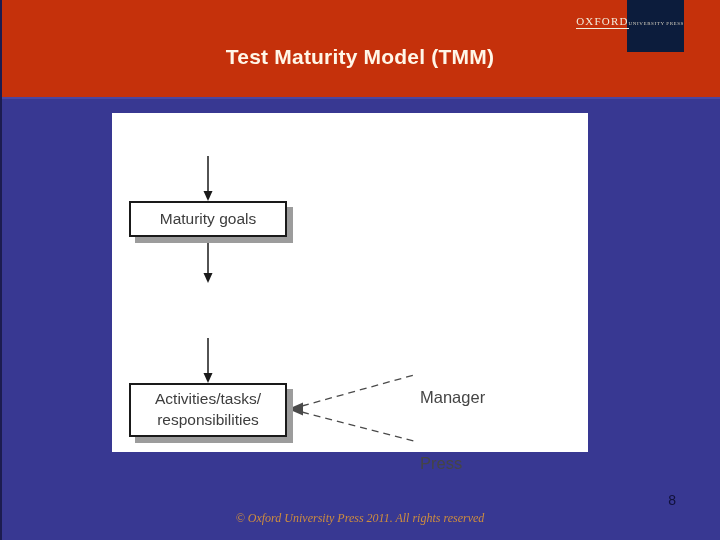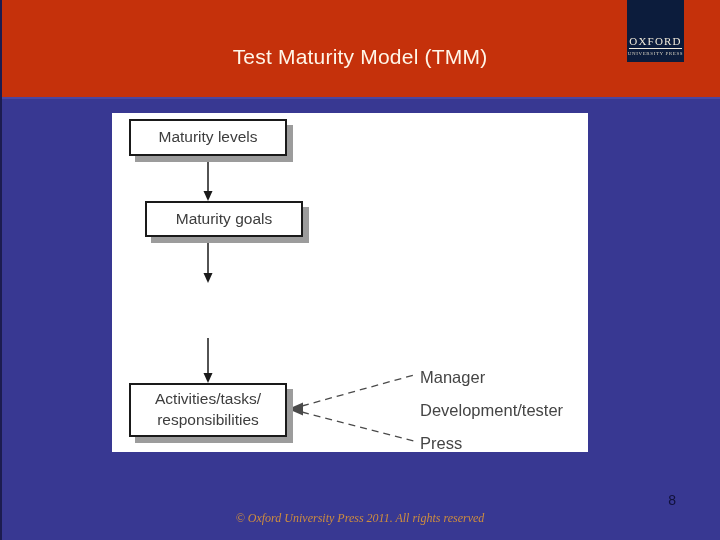--- a/index.html
+++ b/index.html
@@ -21,28 +21,28 @@
     background: #c5310b;
   }
   .header-divider {
     position: absolute; left: 0; top: 97px; width: 720px; height: 2px;
     background: #4c46a0;
   }
   .slide-title {
     position: absolute; left: 0; top: 45px; width: 720px;
     text-align: center;
     color: #fff6e8;
-    font-size: 21px; font-weight: normal;
+    font-size: 21px; font-weight: bold;
     letter-spacing: 0.2px;
   }
   
   .oxford-logo {
-    position: absolute; left: 627px; top: 0; width: 57px; height: 62px;
+    position: absolute; left: 627px; top: 0; width: 57px; height: 52px;
     background: #0c1c3c;
-    display: flex; flex-direction: column; align-items: center; justify-content: flex-end;
+    display: flex; flex-direction: row; align-items: center; justify-content: flex-end;
     padding-bottom: 6px;
   }
   .oxford-logo .logo-word {
     font-family: "Liberation Serif", serif;
     color: #f2ecdc; font-size: 11px; letter-spacing: 1.2px;
     border-bottom: 1px solid #f2ecdc;
     padding-bottom: 1px; margin-bottom: 2px;
     white-space: nowrap;
   }
   .oxford-logo .logo-sub {
@@ -61,27 +61,28 @@
     background: #ffffff;
     border: 2px solid #1a1a1a;
     box-shadow: 6px 6px 0 #9c9c9c;
     display: flex; align-items: center; justify-content: center;
     text-align: center;
     color: #3d3d3d; font-size: 15.5px;
     white-space: pre-line;
     line-height: 1.35;
   }
   .box-1 { top: 6px;   height: 37px; }
-  .box-2 { top: 88px;  height: 36px; margin-left: 16px; }
+  .box-2 { top: 88px;  height: 36px; }
   .box-3 { top: 170px; height: 55px; }
   .box-4 { top: 270px; height: 54px; }
   .stakeholder {
     position: absolute; left: 308px;
     color: #454545; font-size: 16.5px; line-height: 22px;
     white-space: nowrap;
+    margin-top: 20px;
   }
   .stk-0 { top: 253px; }
   .stk-1 { top: 286px; }
   .stk-2 { top: 319px; }
   
   .footer-credit {
     position: absolute; left: 0; top: 511px; width: 720px;
     text-align: center;
     font-family: "Liberation Serif", serif; font-style: italic;
     color: #ce8d3e; font-size: 12px;
@@ -124,30 +125,26 @@
 
     <g stroke="#4a4a4a" stroke-width="1.3" fill="none" stroke-dasharray="7 5">
       <line x1="190" y1="293" x2="302" y2="262"></line>
     </g>
     <g stroke="#4a4a4a" stroke-width="1.3" fill="none" stroke-dasharray="7 5">
       <line x1="190" y1="299" x2="302" y2="328"></line>
     </g>
     <polygon points="176,296 191,289.5 191,302.5" fill="#4a4a4a"></polygon>
   </svg>
 
-  <div class="flow-box box-1">
-    <span>Maturity levels</span>
-  </div>
   <div class="flow-box box-2">
     <span>Maturity goals</span>
   </div>
   <div class="flow-box box-4">
     <span>Activities/tasks/
 responsibilities</span>
   </div>
 
   <div class="stakeholder stk-0">Manager</div>
-  <div class="stakeholder stk-1">Development/tester</div>
   <div class="stakeholder stk-2">Press</div>
 </div>
 
 <div class="footer-credit">© Oxford University Press 2011. All rights reserved</div>
 <div class="page-number">8</div>
 
 </body></html>

